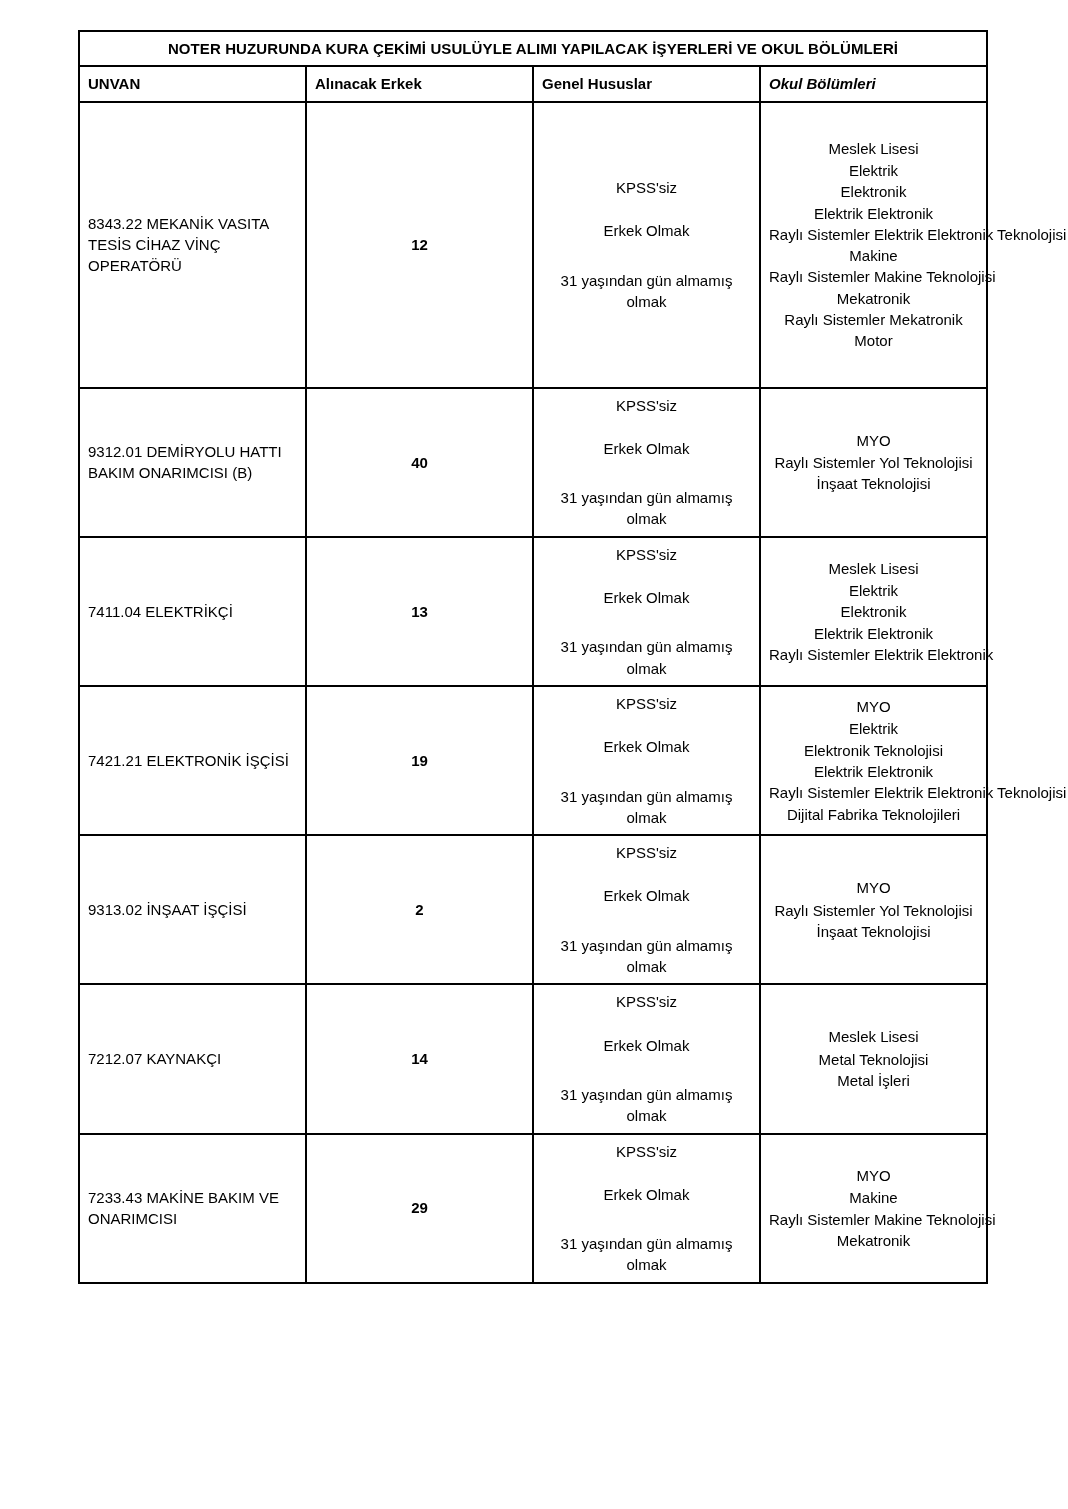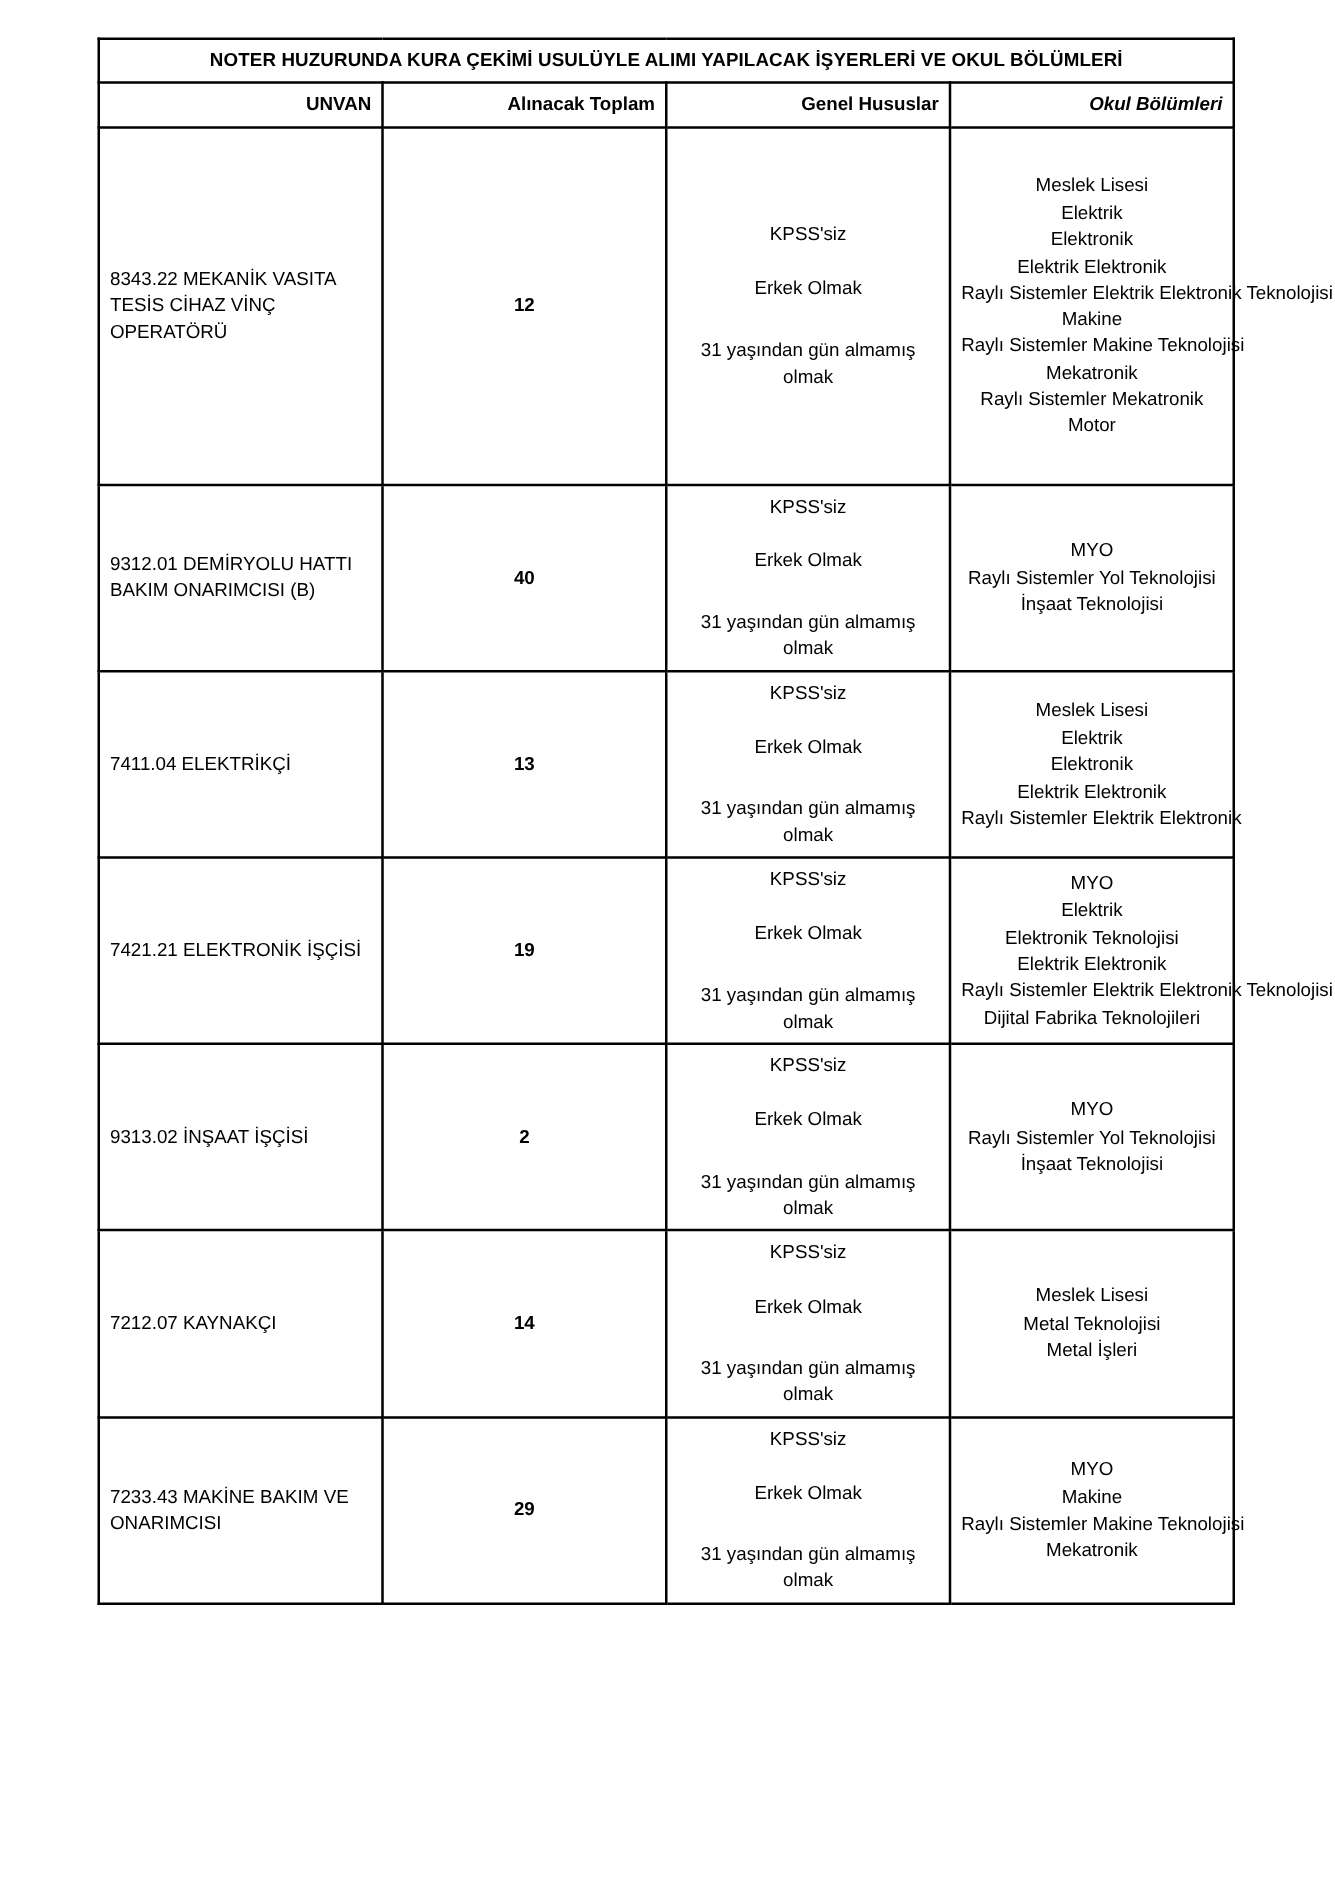--- a/index.html
+++ b/index.html
@@ -34,21 +34,21 @@
   }
   .title-cell {
     text-align: center;
     font-weight: bold;
     font-size: 19px;
     line-height: 1.35;
     padding: 14px 18px 12px 18px;
     letter-spacing: 0.1px;
   }
   .head-cell {
-    text-align: right;
+    text-align: left;
     font-weight: bold;
     font-size: 16px;
     padding: 14px 6px;
     line-height: 1.3;
   }
   .col-unvan { width: 248px; }
   .col-toplam { width: 110px; }
   .col-husus { width: 150px; }
   .col-bolum { width: 402px; font-style: italic; }
 
@@ -95,21 +95,21 @@
 <body>
 
 <div class="page">
   <table class="doc-table">
     <tbody>
       <tr>
         <td class="title-cell" colspan="4">NOTER HUZURUNDA KURA ÇEKİMİ USULÜYLE ALIMI YAPILACAK İŞYERLERİ VE OKUL BÖLÜMLERİ</td>
       </tr>
       <tr>
         <td class="head-cell col-unvan">UNVAN</td>
-        <td class="head-cell col-toplam">Alınacak Toplam</td>
+        <td class="head-cell col-toplam">Alınacak Erkek</td>
         <td class="head-cell col-husus">Genel Hususlar</td>
         <td class="head-cell col-bolum">Okul Bölümleri</td>
       </tr>
 
       <tr class="row-tall">
         <td class="unvan">8343.22 MEKANİK VASITA TESİS CİHAZ VİNÇ OPERATÖRÜ</td>
         <td class="toplam">12</td>
         <td class="husus">
           <div class="hline">KPSS'siz</div>
           <div class="hline">Erkek Olmak</div>

